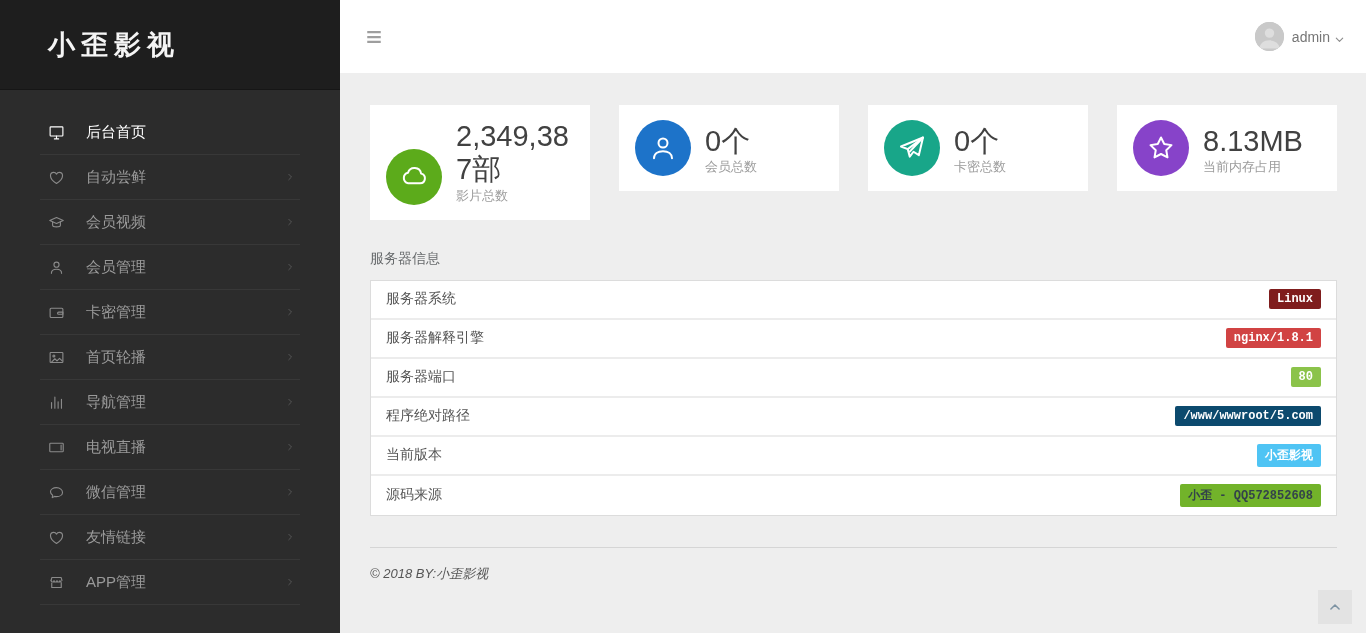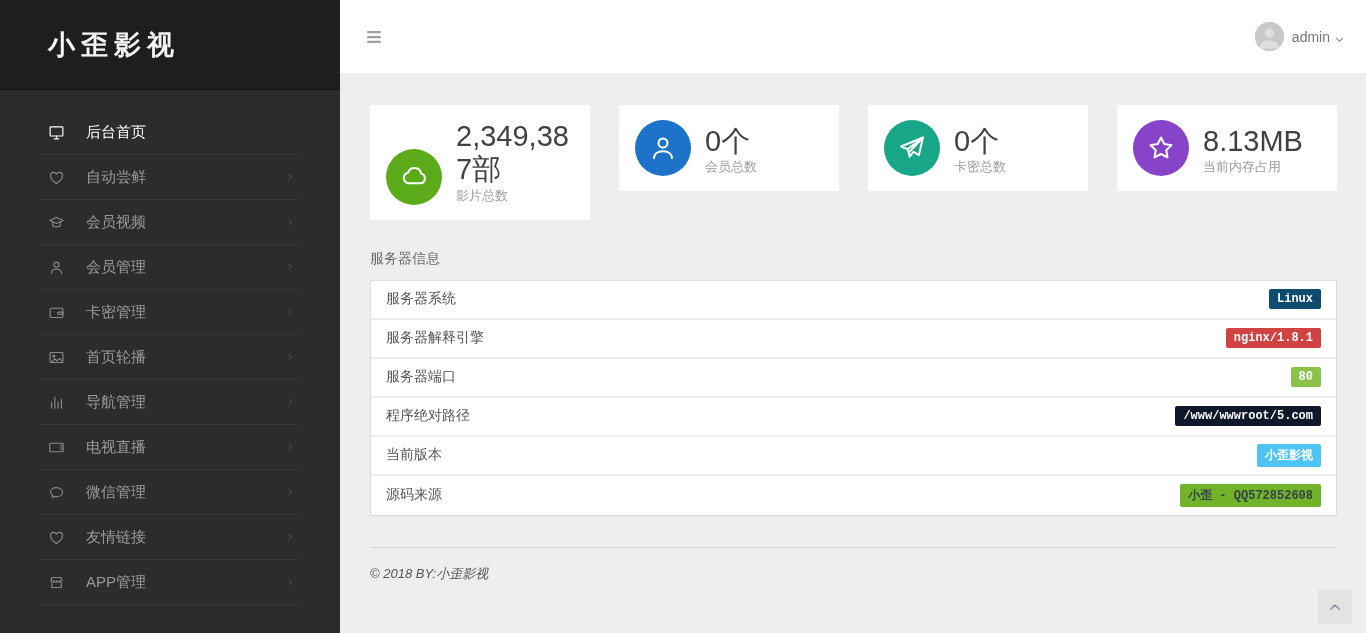--- a/index.html
+++ b/index.html
@@ -291,33 +291,33 @@
         <div class="stat-label">当前内存占用</div>
       </div>
     </div>
         </div>
 
       <div class="srv-section">
         <div class="srv-title">服务器信息</div>
         <div class="srv-table">
     <div class="srv-row">
       <span class="srv-label">服务器系统</span>
-      <span class="srv-badge" style="background:#0c4a6e;color:#ffffff">Linux</span>
+      <span class="srv-badge" style="background:#7f1d1d;color:#ffffff">Linux</span>
     </div>
     <div class="srv-row">
       <span class="srv-label">服务器解释引擎</span>
       <span class="srv-badge" style="background:#d14343;color:#ffffff">nginx/1.8.1</span>
     </div>
     <div class="srv-row">
       <span class="srv-label">服务器端口</span>
       <span class="srv-badge" style="background:#8bc34a;color:#ffffff">80</span>
     </div>
     <div class="srv-row">
       <span class="srv-label">程序绝对路径</span>
-      <span class="srv-badge" style="background:#0f172a;color:#ffffff">/www/wwwroot/5.com</span>
+      <span class="srv-badge" style="background:#0c4a6e;color:#ffffff">/www/wwwroot/5.com</span>
     </div>
     <div class="srv-row">
       <span class="srv-label">当前版本</span>
       <span class="srv-badge" style="background:#4fc4f4;color:#ffffff">小歪影视</span>
     </div>
     <div class="srv-row">
       <span class="srv-label">源码来源</span>
       <span class="srv-badge" style="background:#72b32a;color:#33424a">小歪 - QQ572852608</span>
     </div>
           </div>

